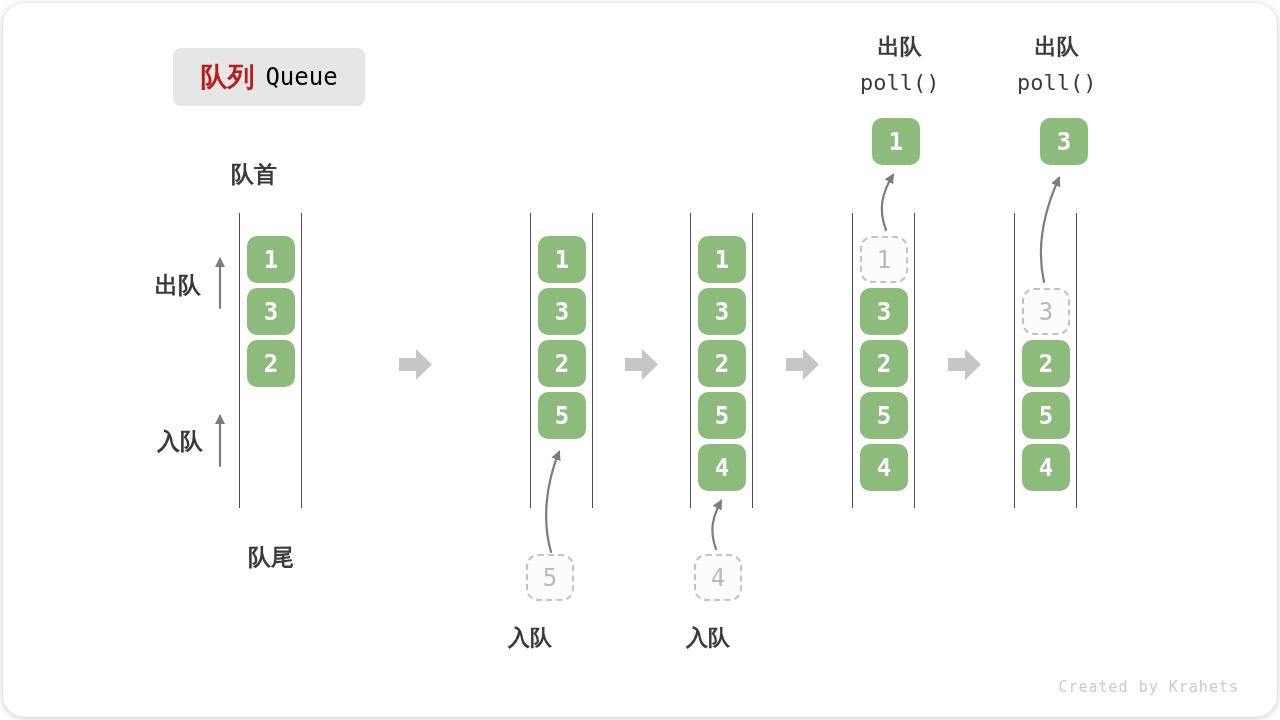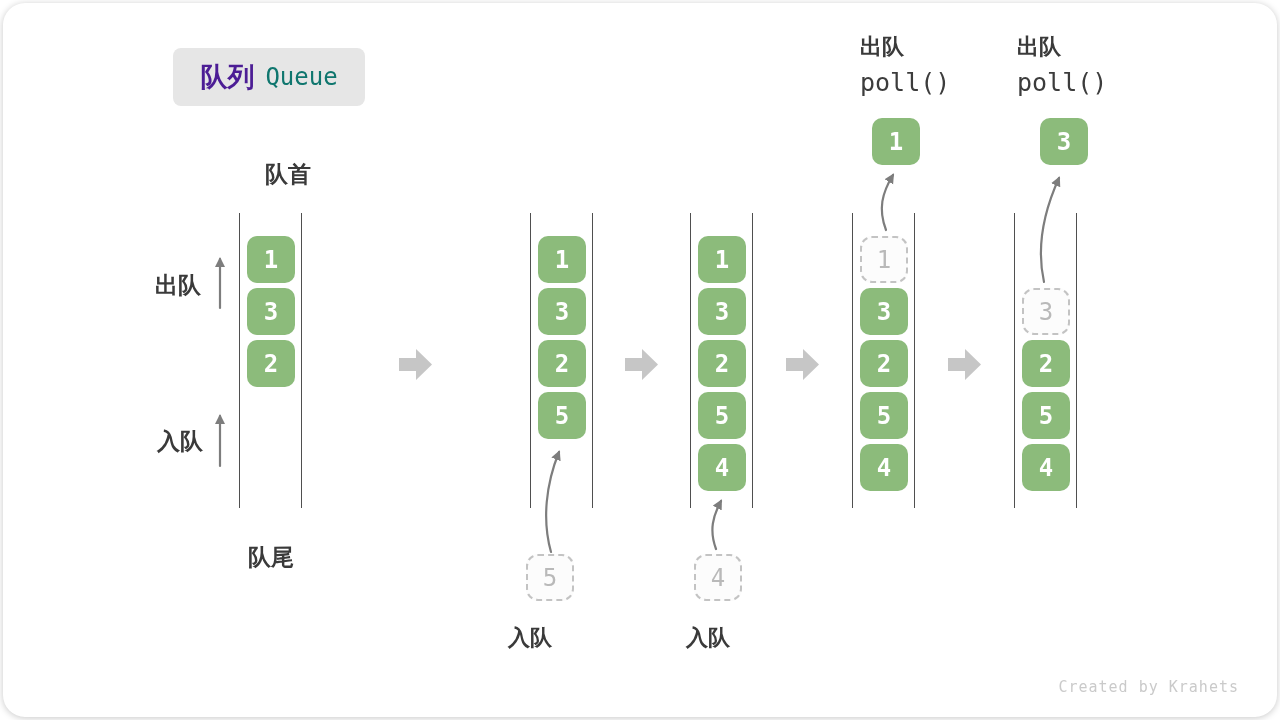--- a/index.html
+++ b/index.html
@@ -2,29 +2,29 @@
 <html style="--box-green: #8CBB7B; --arg-green: #5B9E4D; --text-dark: #3A3A3A; --code-dark: #3C3C3C; --wall-gray: #4F4F4F; --dashed-border: #C3C3C3; --dashed-text: #B9B9B9; --flow-arrow-gray: #C6C6C6; --curve-arrow-gray: #7D7D7D; --badge-bg: #E6E6E6; --watermark-gray: #CACACA;"><head>
 <meta charset="utf-8">
 <style>
   * { box-sizing: border-box; margin: 0; padding: 0; }
   html,body { width:1280px; height:720px; background:#ffffff; overflow:hidden;
               font-family:"Liberation Sans", sans-serif; }
   .card { position:absolute; inset:3px; background:#ffffff; border-radius:22px;
           box-shadow:0 1px 7px rgba(0,0,0,0.22); overflow:hidden; }
 
   .mono { font-family:"DejaVu Sans Mono", monospace; }
-  .cn   { font-weight:700; color:var(--text-dark); font-size:23px; }
+  .cn   { font-weight:700; color:var(--text-dark); font-size:23px;text-align:center; }
 
   .badge { position:absolute; left:170px; top:45px; width:192px; height:58px;
            background:var(--badge-bg); border-radius:8px; display:flex;
            align-items:center; justify-content:center; gap:11px; }
-  .badge-zh { font-size:27px; font-weight:700; color:#4c1d95; }
-  .badge-en { font-size:24px; color:#0f766e; }
+  .badge-zh { font-size:27px; font-weight:700; color:#b91c1c; }
+  .badge-en { font-size:24px; color:#000000; }
 
-  .lbl-front   { position:absolute; left:228px; top:156px; width:80px; text-align:right; }
+  .lbl-front   { position:absolute; left:228px; top:156px; width:80px; text-align:left; }
   .lbl-rear    { position:absolute; left:228px; top:539px; width:80px; text-align:center; }
   .lbl-dequeue { position:absolute; left:152px; top:267px; }
   .lbl-enqueue { position:absolute; left:154px; top:423px; }
 
   .overlay { position:absolute; left:0; top:0; }
   .overlay .arrowline { fill:none; stroke:var(--curve-arrow-gray); stroke-width:2.2;
                         stroke-linecap:round; marker-end:url(#ah); }
   .overlay .flow { fill:var(--flow-arrow-gray); }
 
   .wall { position:absolute; top:210px; height:295px; width:63px;
@@ -32,21 +32,21 @@
 
   .box { position:absolute; width:48px; height:47px; border-radius:10px;
          display:flex; align-items:center; justify-content:center;
          font-family:"DejaVu Sans Mono", monospace; font-size:24px; font-weight:600; }
   .box.green  { background:var(--box-green); color:#ffffff; }
   .box.dashed { border:2.5px dashed var(--dashed-border); background:#fcfcfc;
                 color:var(--dashed-text); border-radius:12px; font-weight:400; }
 
   .op { position:absolute; }
   .op-zh   { font-size:22px; line-height:34px; }
-  .op-code { font-size:25px; line-height:37px; color:var(--code-dark); }
+  .op-code { font-size:22px; line-height:37px; color:var(--code-dark); }
   .op-code .arg { color:var(--arg-green); font-weight:700; }
 
   .watermark { position:absolute; right:38px; bottom:21px; font-size:15px;
                color:var(--watermark-gray); letter-spacing:1px;text-align:center; }
 </style>
 </head>
 <body>
 
 <div class="card">
 

